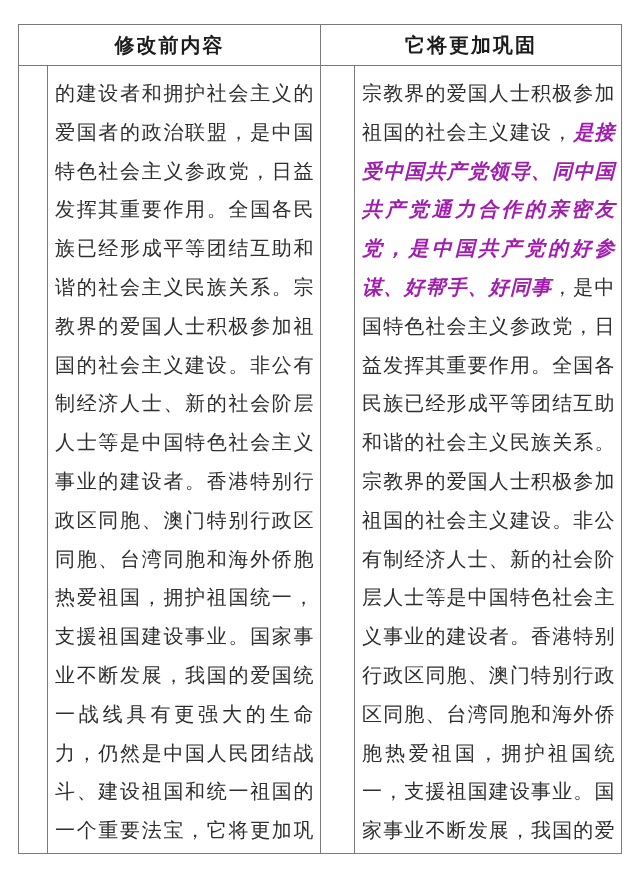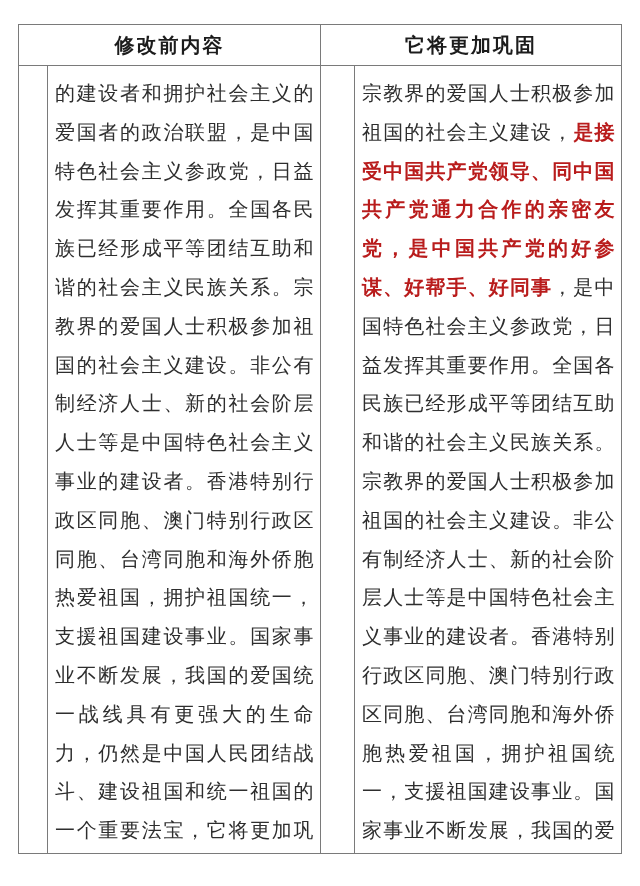--- a/index.html
+++ b/index.html
@@ -61,21 +61,22 @@
     font-size: 20px;
     line-height: 38.8px;
     color: #2e2e2e;
     text-align: justify;
     word-break: break-all;
     letter-spacing: 0.5px;
   }
   .cell p .ins {
     font-family: "Liberation Sans", sans-serif;
     font-weight: 700;
-    color: #b91c1c;
+    color: #a21caf;
+    font-style: italic;
   }
 </style>
 </head>
 <body>
 
 <div class="page">
   <div class="tbl">
 
     <div class="th th-before">修改前内容</div>
 

